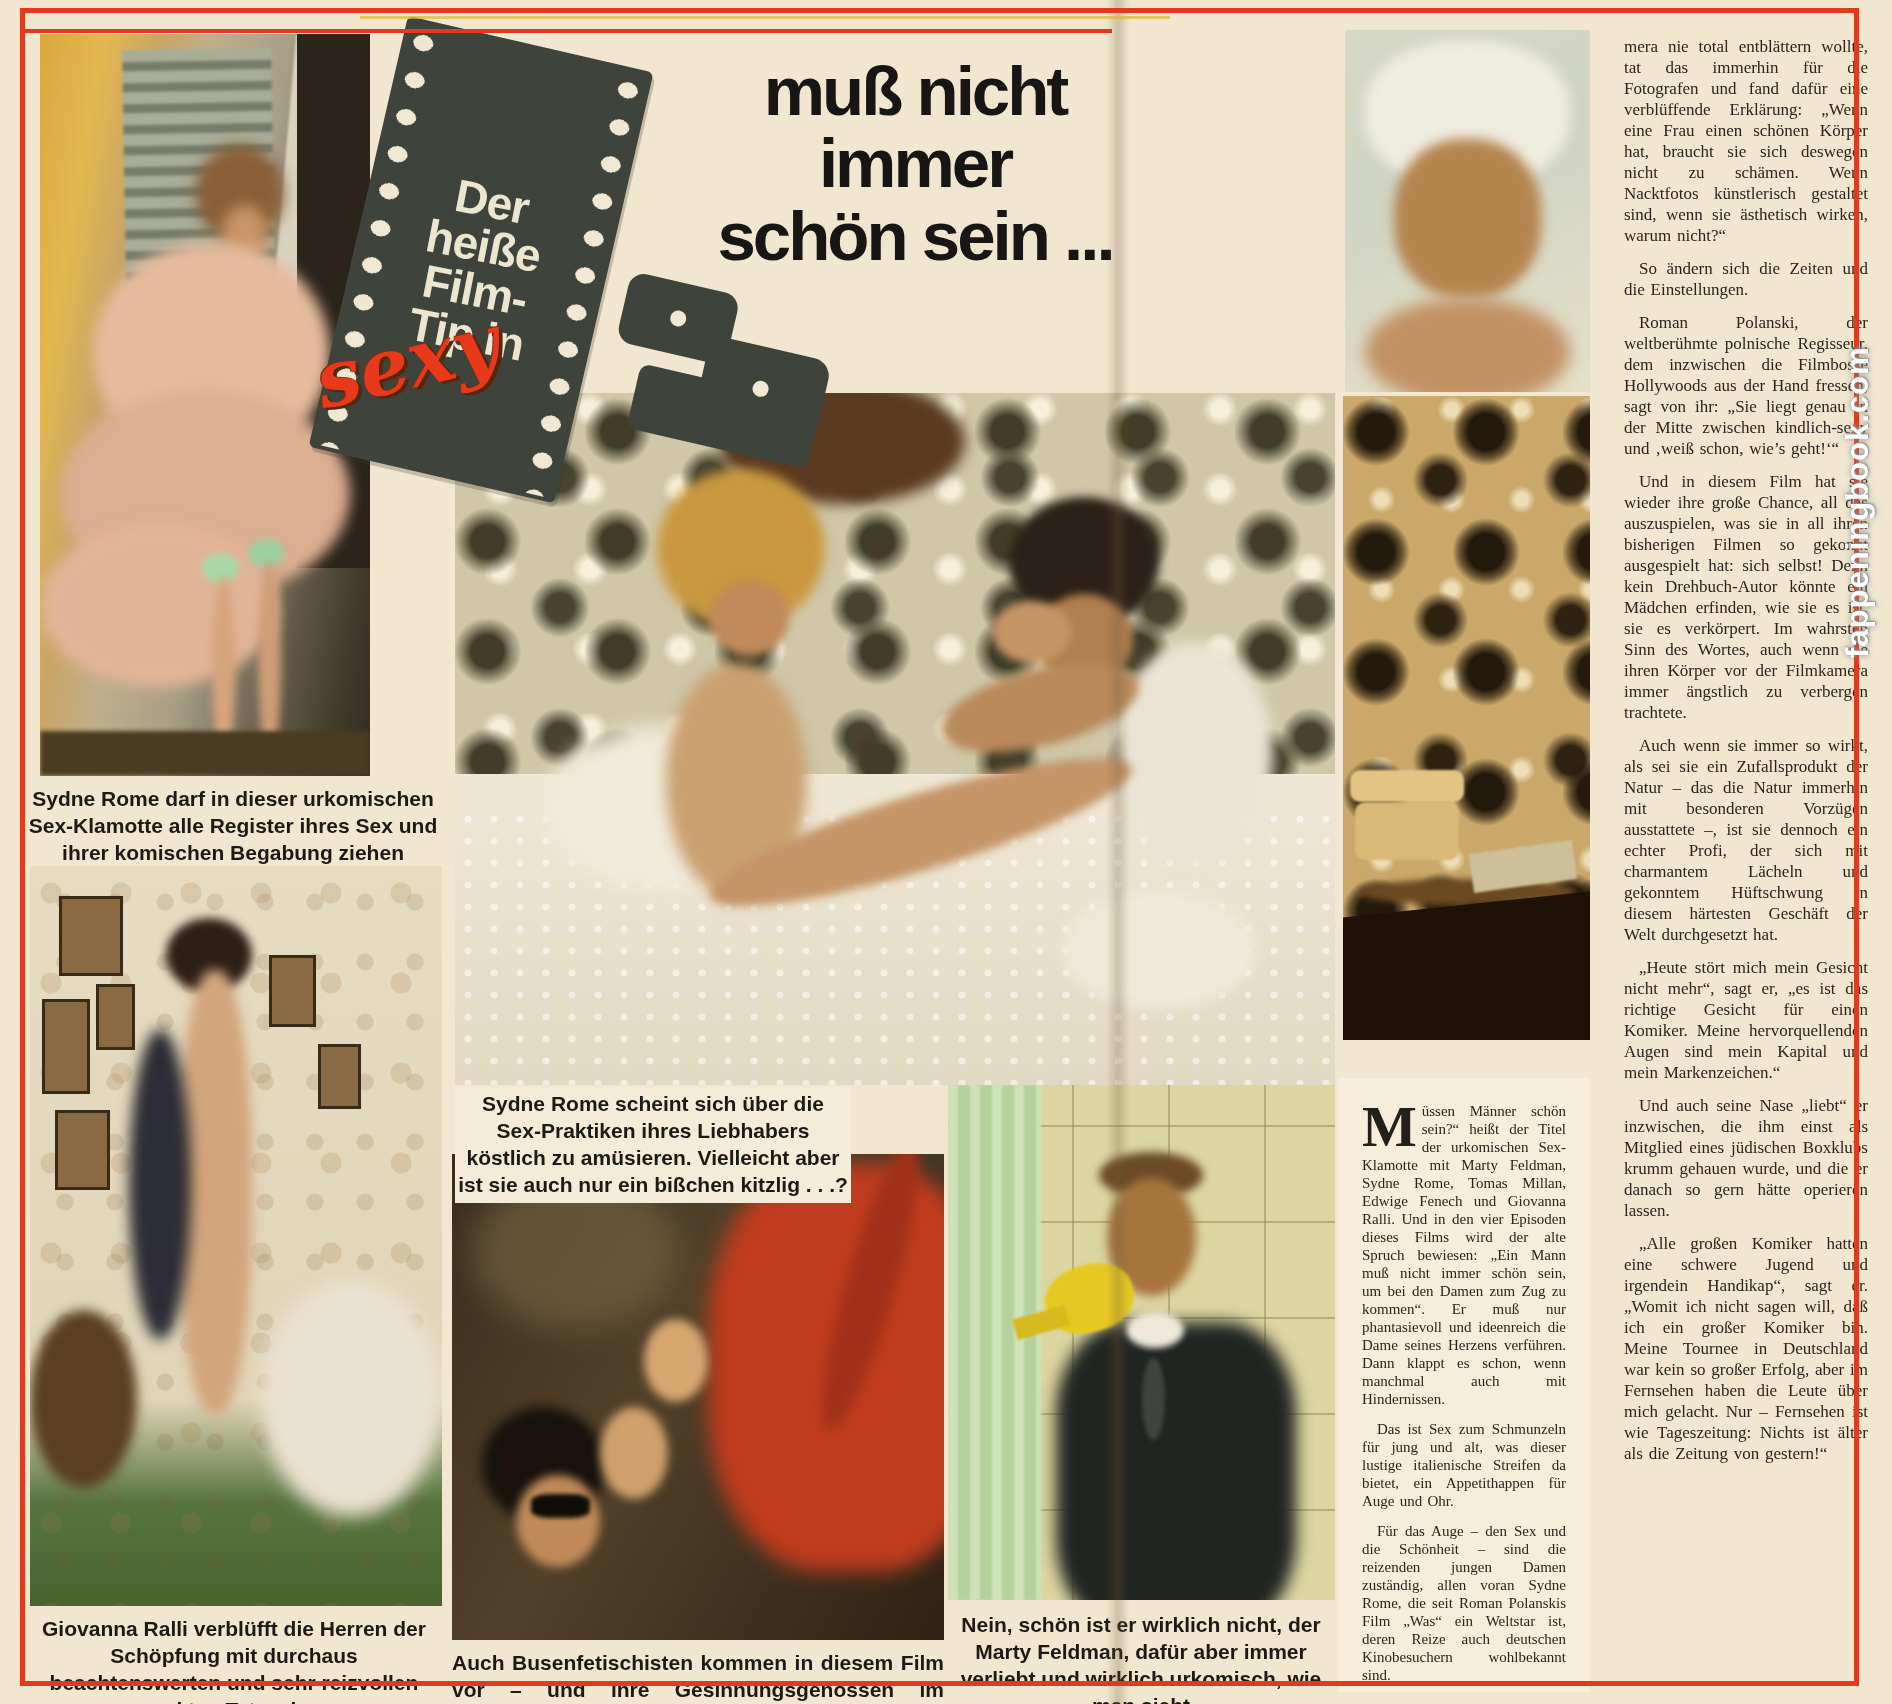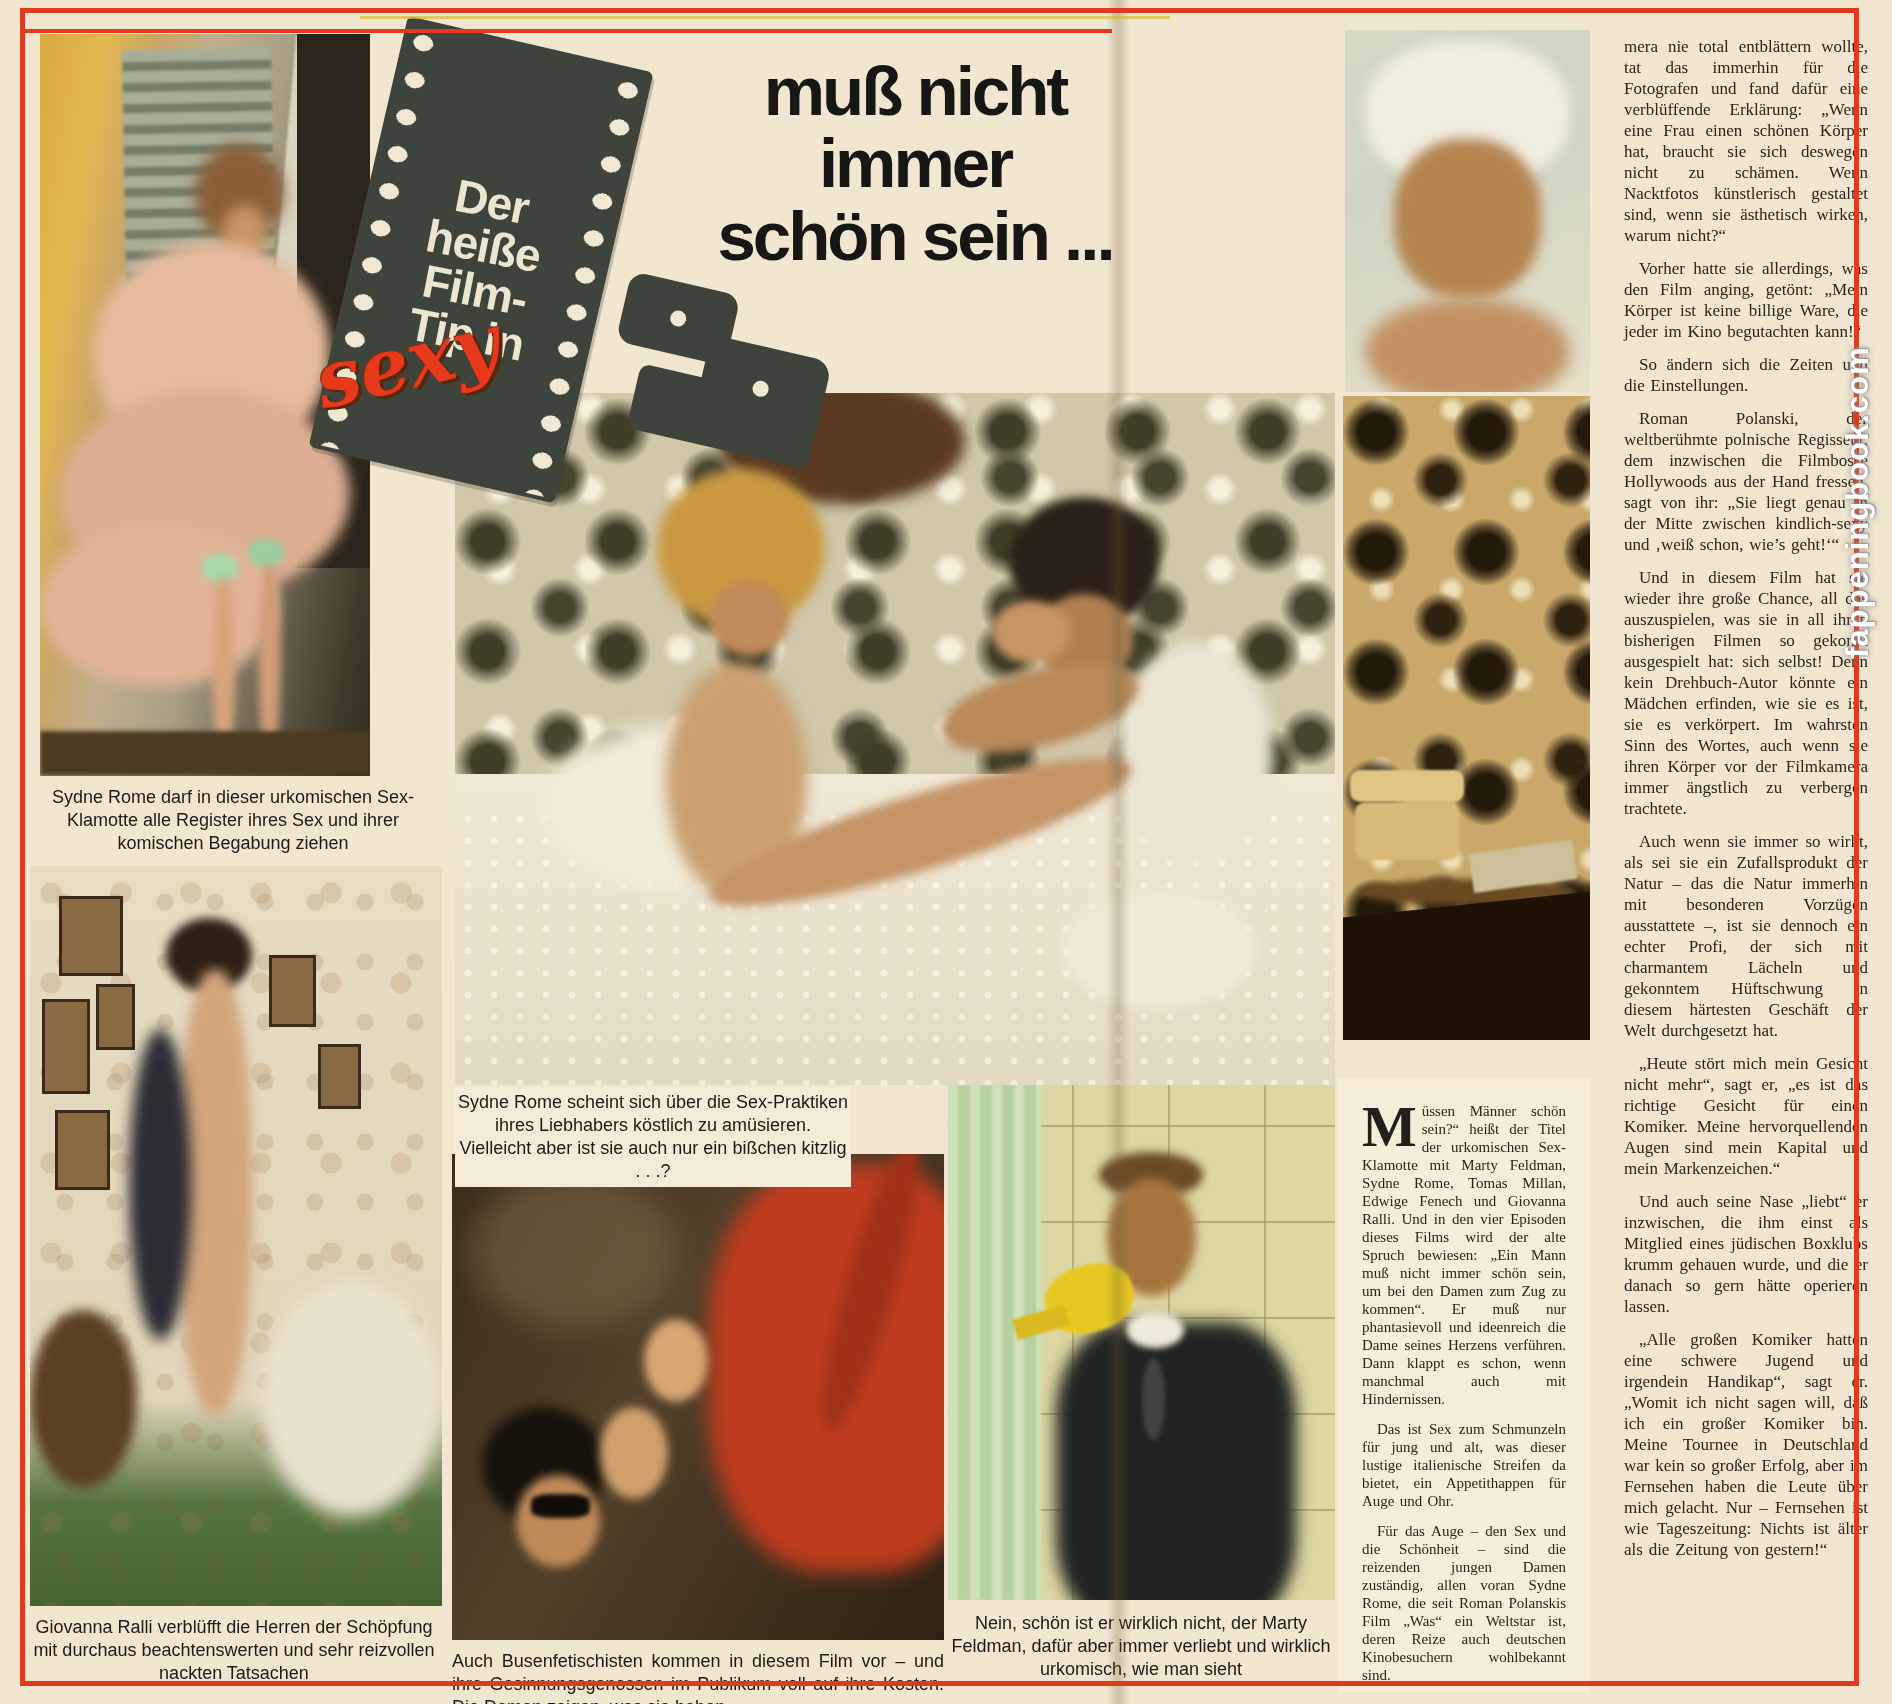--- a/index.html
+++ b/index.html
@@ -98,21 +98,21 @@
   #projector div{position:absolute;background:#3e443c;}
   #projector .reel1{left:0;top:8px;width:112px;height:72px;border-radius:16px;}
   #projector .reel2{left:92px;top:52px;width:124px;height:84px;border-radius:18px;}
   #projector .pbody{left:30px;top:96px;width:185px;height:66px;border-radius:10px;}
   #projector .hole{width:16px;height:16px;background:#f0e8d2;border-radius:50%;}
   #projector .h1{left:48px;top:36px;}
   #projector .h2{left:144px;top:86px;}
   
   #headline{position:absolute;left:700px;top:56px;width:430px;text-align:center;font-weight:bold;font-size:69px;line-height:1.05;letter-spacing:-3px;color:#181614;z-index:8;}
   
-  .caption{position:absolute;font-weight:normal;font-size:18px;line-height:1.28;color:#1d1a15;text-align:center;z-index:6;}
+  .caption{position:absolute;font-weight:bold;font-size:21px;line-height:1.28;color:#1d1a15;text-align:center;z-index:6;}
   #cap-window{left:26px;top:786px;width:414px;}
   #cap-ralli{left:24px;top:1616px;width:420px;}
   #cap-bed{left:455px;top:1087px;width:396px;background:#f4ecd9;padding:4px 2px;box-sizing:border-box;}
   #cap-busen{left:452px;top:1650px;width:492px;text-align:justify;}
   #cap-feldman{left:950px;top:1612px;width:382px;}
   
   .article{font-family:"Liberation Serif",serif;color:#2b241c;text-align:justify;z-index:6;position:absolute;}
   .article p{margin:12px;text-indent:15px;word-spacing:1.5px;}
   .article p:first-child{text-indent:0;}
   #mid-article{left:1338px;top:1078px;width:252px;height:614px;background:#f6eedb;padding:12px 12px;box-sizing:border-box;overflow:hidden;font-size:15px;line-height:18px;}
@@ -248,21 +248,20 @@
 
 <div id="mid-article" class="article">
   <p><span class="dropcap">M</span><span>üssen Männer schön sein?“ heißt der Titel der urkomischen Sex-Klamotte mit Marty Feldman, Sydne Rome, Tomas Millan, Edwige Fenech und Giovanna Ralli. Und in den vier Episoden dieses Films wird der alte Spruch bewiesen: „Ein Mann muß nicht immer schön sein, um bei den Damen zum Zug zu kommen“. Er muß nur phantasievoll und ideenreich die Dame seines Herzens verführen. Dann klappt es schon, wenn manchmal auch mit Hindernissen.</span></p>
   <p>Das ist Sex zum Schmunzeln für jung und alt, was dieser lustige italienische Streifen da bietet, ein Appetithappen für Auge und Ohr.</p>
   <p>Für das Auge – den Sex und die Schönheit – sind die reizenden jungen Damen zuständig, allen voran Sydne Rome, die seit Roman Polanskis Film „Was“ ein Weltstar ist, deren Reize auch deutschen Kinobesuchern wohlbekannt sind.</p>
   <p>Sie, die sich vor der Filmka-</p>
 </div>
 
 <div id="right-col" class="article">
   <p>mera nie total entblättern wollte, tat das immerhin für die Fotografen und fand dafür eine verblüffende Erklärung: „Wenn eine Frau einen schönen Körper hat, braucht sie sich deswegen nicht zu schämen. Wenn Nacktfotos künstlerisch gestaltet sind, wenn sie ästhetisch wirken, warum nicht?“</p>
-  <p>Vorher hatte sie allerdings, was den Film anging, getönt: „Mein Körper ist keine billige Ware, die jeder im Kino begutachten kann!“</p>
   <p>So ändern sich die Zeiten und die Einstellungen.</p>
   <p>Roman Polanski, der weltberühmte polnische Regisseur, dem inzwischen die Filmbosse Hollywoods aus der Hand fressen, sagt von ihr: „Sie liegt genau in der Mitte zwischen kindlich-sexy und ‚weiß schon, wie’s geht!‘“</p>
   <p>Und in diesem Film hat sie wieder ihre große Chance, all das auszuspielen, was sie in all ihren bisherigen Filmen so gekonnt ausgespielt hat: sich selbst! Denn kein Drehbuch-Autor könnte ein Mädchen erfinden, wie sie es ist, sie es verkörpert. Im wahrsten Sinn des Wortes, auch wenn sie ihren Körper vor der Filmkamera immer ängstlich zu verbergen trachtete.</p>
   <p>Auch wenn sie immer so wirkt, als sei sie ein Zufallsprodukt der Natur – das die Natur immerhin mit besonderen Vorzügen ausstattete –, ist sie dennoch ein echter Profi, der sich mit charmantem Lächeln und gekonntem Hüftschwung in diesem härtesten Geschäft der Welt durchgesetzt hat.</p>
   <p>„Heute stört mich mein Gesicht nicht mehr“, sagt er, „es ist das richtige Gesicht für einen Komiker. Meine hervorquellenden Augen sind mein Kapital und mein Markenzeichen.“</p>
   <p>Und auch seine Nase „liebt“ er inzwischen, die ihm einst als Mitglied eines jüdischen Boxklubs krumm gehauen wurde, und die er danach so gern hätte operieren lassen.</p>
   <p>„Alle großen Komiker hatten eine schwere Jugend und irgendein Handikap“, sagt er. „Womit ich nicht sagen will, daß ich ein großer Komiker bin. Meine Tournee in Deutschland war kein so großer Erfolg, aber im Fernsehen haben die Leute über mich gelacht. Nur – Fernsehen ist wie Tageszeitung: Nichts ist älter als die Zeitung von gestern!“</p>
 </div>
 
 </body></html>

